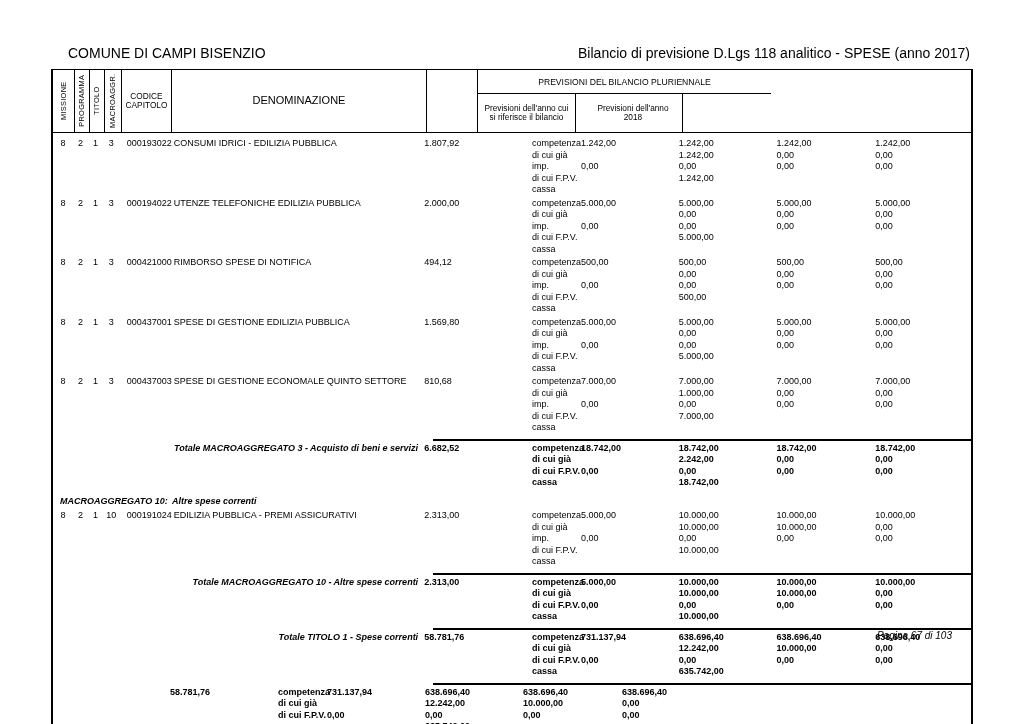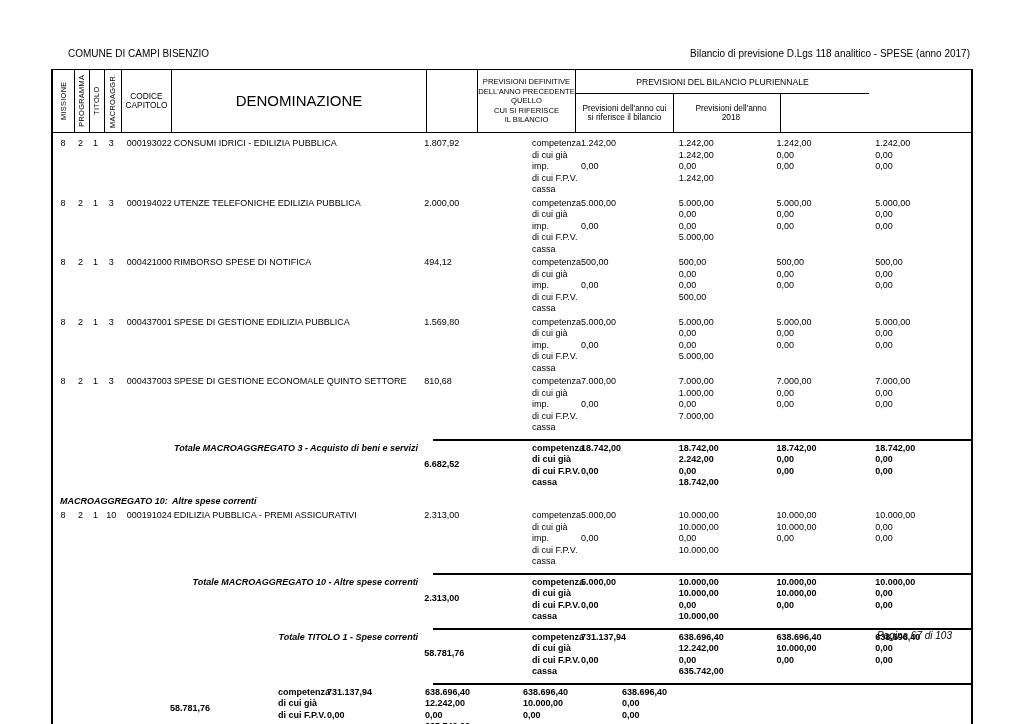--- a/index.html
+++ b/index.html
@@ -1,29 +1,29 @@
 <!DOCTYPE html>
 <html><head>
 <meta charset="utf-8">
 <style>
   html,body{margin:0;padding:0;background:#e8e8e8;}
   .page{
     position:relative;width:1024px;height:724px;background:#ffffff;margin:0 auto;
     font-family:"Liberation Sans","DejaVu Sans",sans-serif;color:#000;overflow:hidden;
   }
   
-  .doc-header{position:absolute;top:48px;left:68px;right:54px;display:flex;justify-content:space-between;font-size:10px;line-height:11px;}
+  .doc-header{position:absolute;top:48px;left:68px;right:54px;display:flex;justify-content:space-between;font-size:14px;line-height:11px;}
   
   .btable{position:absolute;left:51px;top:69px;width:922px;}
   .thead{display:flex;height:62px;border:1px solid #000;border-left:2px solid #000;border-right:2px solid #000;box-sizing:content-box;}
   .hcell{box-sizing:border-box;border-right:1px solid #000;display:flex;align-items:center;justify-content:center;text-align:center;font-size:8.3px;line-height:9.5px;overflow:hidden;}
   .hcell.vert span{transform:rotate(-90deg);white-space:nowrap;font-size:7.4px;letter-spacing:.3px;}
   .prewrap{white-space:pre-line;}
   .w-miss{width:22px}.w-prog{width:15px}.w-tit{width:15px}.w-macro{width:17px}
-  .w-cod{width:50px}.w-den{width:255px;font-size:15px}
+  .w-cod{width:50px}.w-den{width:255px;font-size:11px}
   .w-res{width:106px;font-size:7.3px;line-height:9px}
   .w-lab{width:51px}
   .w-pdef{width:98px;font-size:7.6px;line-height:9.5px}
   .plur{width:293px;display:flex;flex-direction:column;border-right:none;}
   .plur-title{height:23px;border-bottom:1px solid #000;display:flex;align-items:center;justify-content:center;font-size:8.6px;text-align:center;}
   .plur-cells{display:flex;flex:1;gap:8px;}
   .plur-cells .hcell{font-size:8.3px;}
   .w-anno{width:98px}.w-2018{width:99px}.w-2019{width:96px;border-right:none !important;}
   
   .tbody{border-left:2px solid #000;border-right:2px solid #000;min-height:494px;padding-top:3px;box-sizing:border-box;}
@@ -37,21 +37,21 @@
   .c.cod{width:50px;padding-left:7px}
   .c.den{width:255px;padding-left:4px;padding-right:6px}
   .c.res{width:106px}
   .c.labs{width:51px;padding-left:2px}
   .vc0{width:98px}.vc1{width:98px}.vc2{width:99px}.vc3{width:96px}
   .num{padding-right:9px}
   .line{min-height:11.5px;}
   .row.total{margin-top:9px;position:relative;font-weight:bold;}
   .row.total::before{content:"";position:absolute;left:380px;right:0;top:-4px;border-top:2px solid #000;}
   .row.total .den{font-style:italic;text-align:right;white-space:pre-line;}
-  .row.total .res{padding-top:16px;}
+  .row.total .res{padding-top:0;}
   .row.section{font-weight:bold;font-style:italic;margin-top:7px;margin-bottom:1px;}
   .sec-code{width:119px;padding-left:7px;box-sizing:border-box;}
   
   .page-footer{position:absolute;top:630px;right:72px;font-size:10px;font-style:italic;}
 </style>
 </head>
 <body>
 
 <div class="page">
 
@@ -71,25 +71,20 @@
       <div class="hcell vert w-tit">
           <span>TITOLO</span>
         </div>
       <div class="hcell vert w-macro">
           <span>MACROAGGR.</span>
         </div>
       <div class="hcell w-cod prewrap">CODICE
 CAPITOLO</div>
       <div class="hcell w-den">DENOMINAZIONE</div>
       <div class="hcell w-lab"></div>
-      <div class="hcell w-pdef prewrap">PREVISIONI DEFINITIVE
-DELL'ANNO PRECEDENTE
-QUELLO
-CUI SI RIFERISCE
-IL BILANCIO</div>
       <div class="plur">
         <div class="plur-title">PREVISIONI DEL BILANCIO PLURIENNALE</div>
         <div class="plur-cells">
           <div class="hcell w-anno prewrap">Previsioni dell'anno cui
 si riferisce il bilancio</div>
           <div class="hcell w-2018 prewrap">Previsioni dell'anno
 2018</div>
         </div>
       </div>
     </div>

